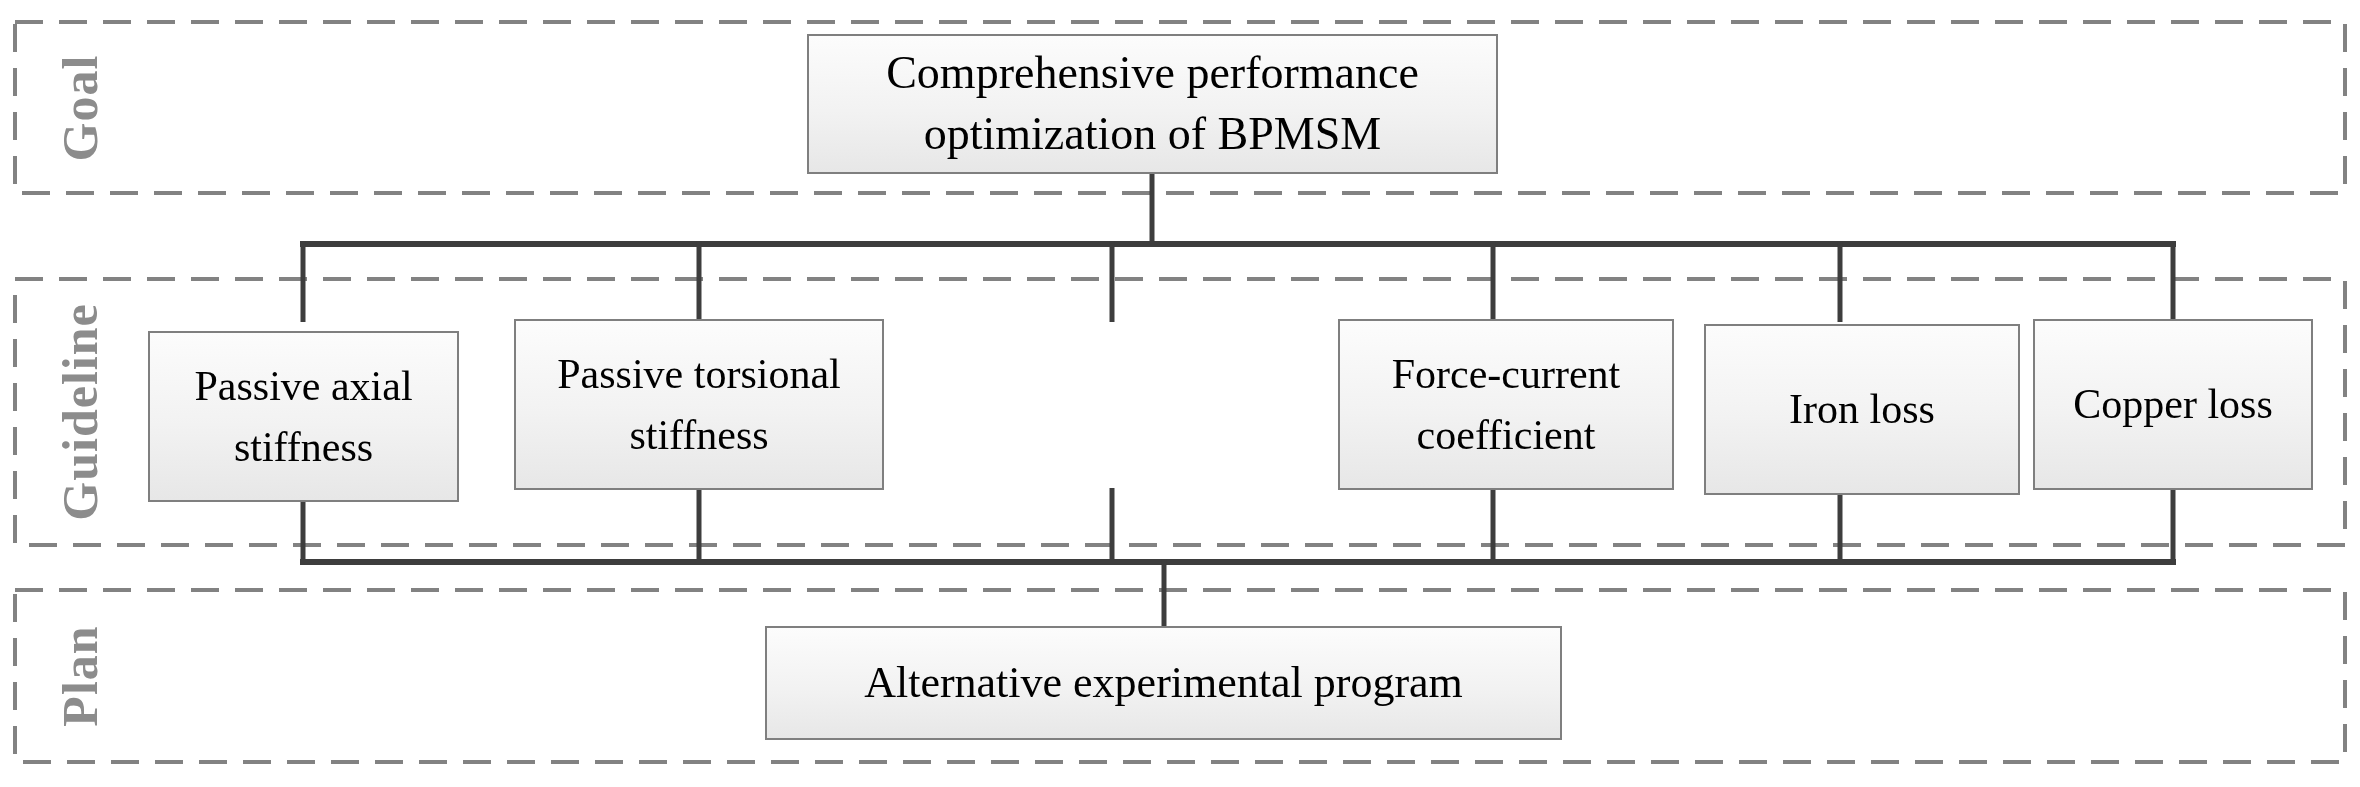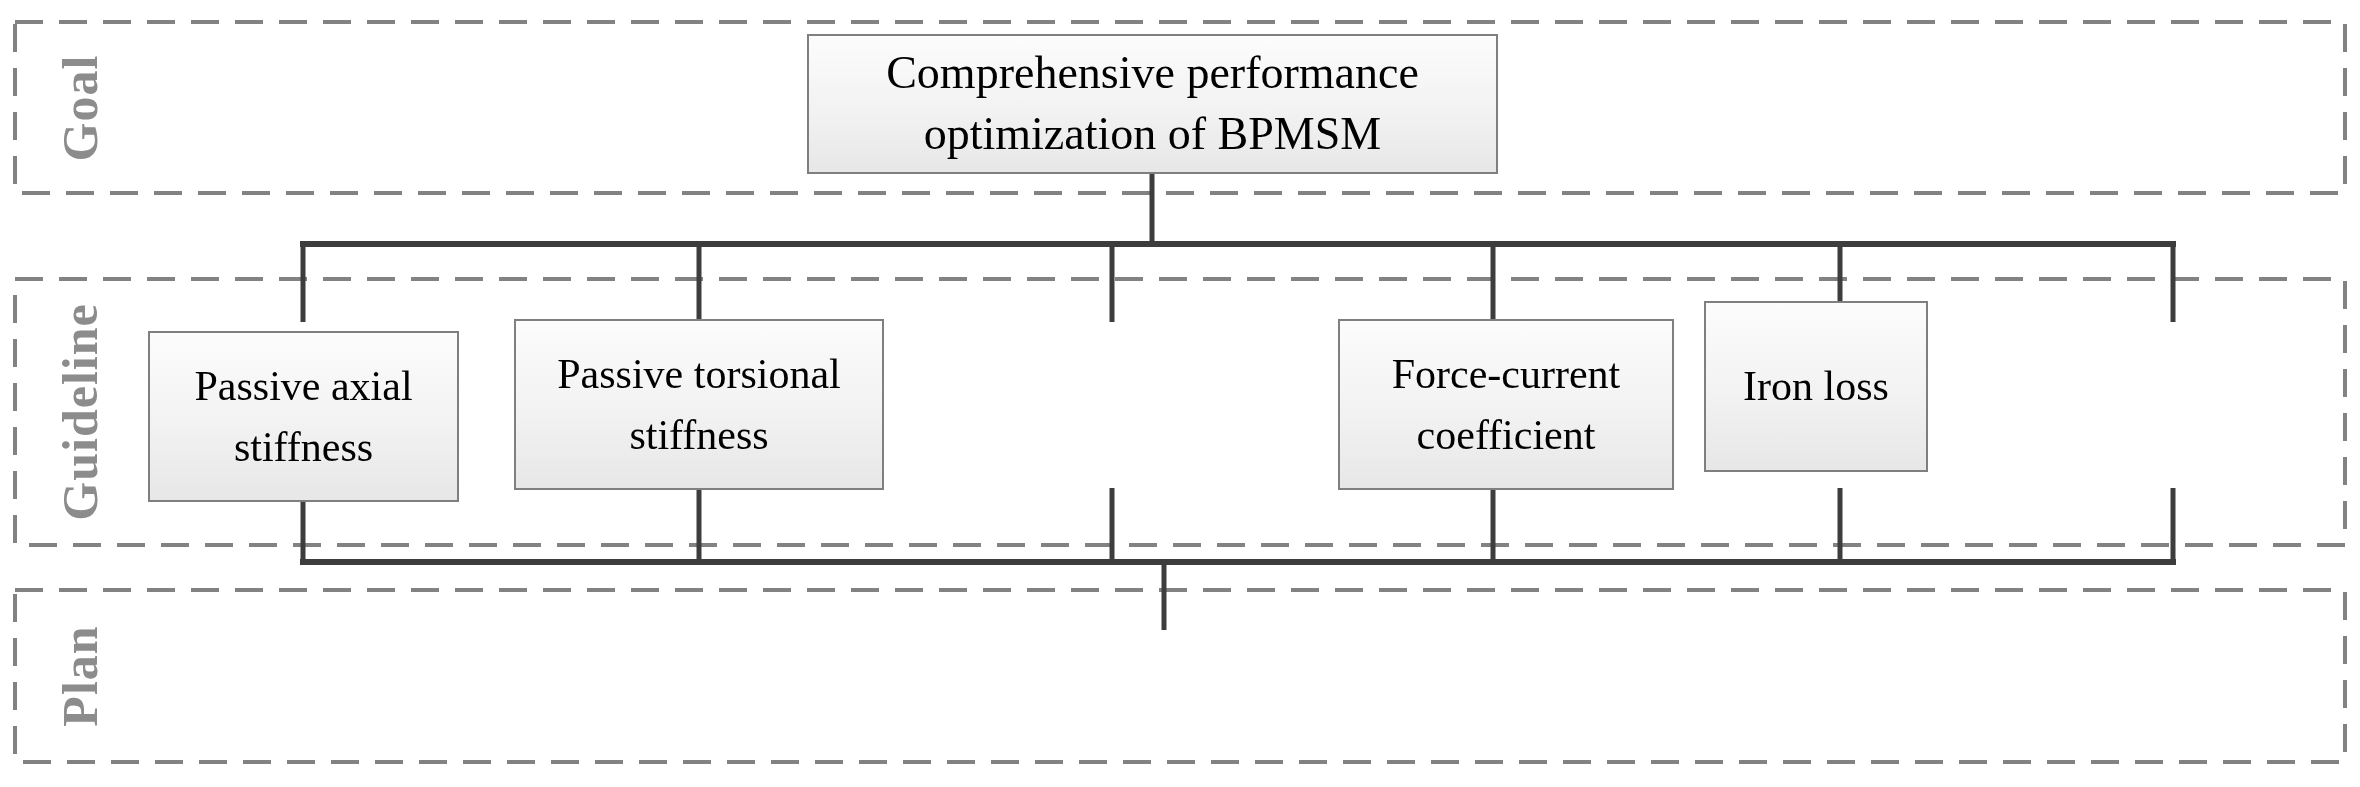--- a/index.html
+++ b/index.html
@@ -112,16 +112,18 @@
   </div>
   <div class="band-label-wrap" style="top:590px;height:172px;">
     <span class="band-label">Plan</span>
   </div>
 
   <div class="node node-goal" style="left:807px;top:34px;width:691px;height:140px;">Comprehensive performance optimization of BPMSM</div>
 
   <div class="node node-guide" style="left:148px;top:319px;width:311px;height:171px;margin-top:12px;">Passive axial stiffness</div>
   <div class="node node-guide" style="left:514px;top:319px;width:370px;height:171px;">Passive torsional stiffness</div>
   <div class="node node-guide" style="left:1338px;top:319px;width:336px;height:171px;">Force-current coefficient</div>
-  <div class="node node-guide" style="left:1704px;top:301px;width:224px;height:171px;">Iron loss</div>
+  <div class="node node-guide" style="left:1704px;top:324px;width:316px;height:171px;">Iron loss</div>
+  <div class="node node-guide" style="left:2033px;top:319px;width:280px;height:171px;">Copper loss</div>
 
+  <div class="node node-plan" style="left:765px;top:626px;width:797px;height:114px;">Alternative experimental program</div>
 
 </div>
 
 </body></html>

